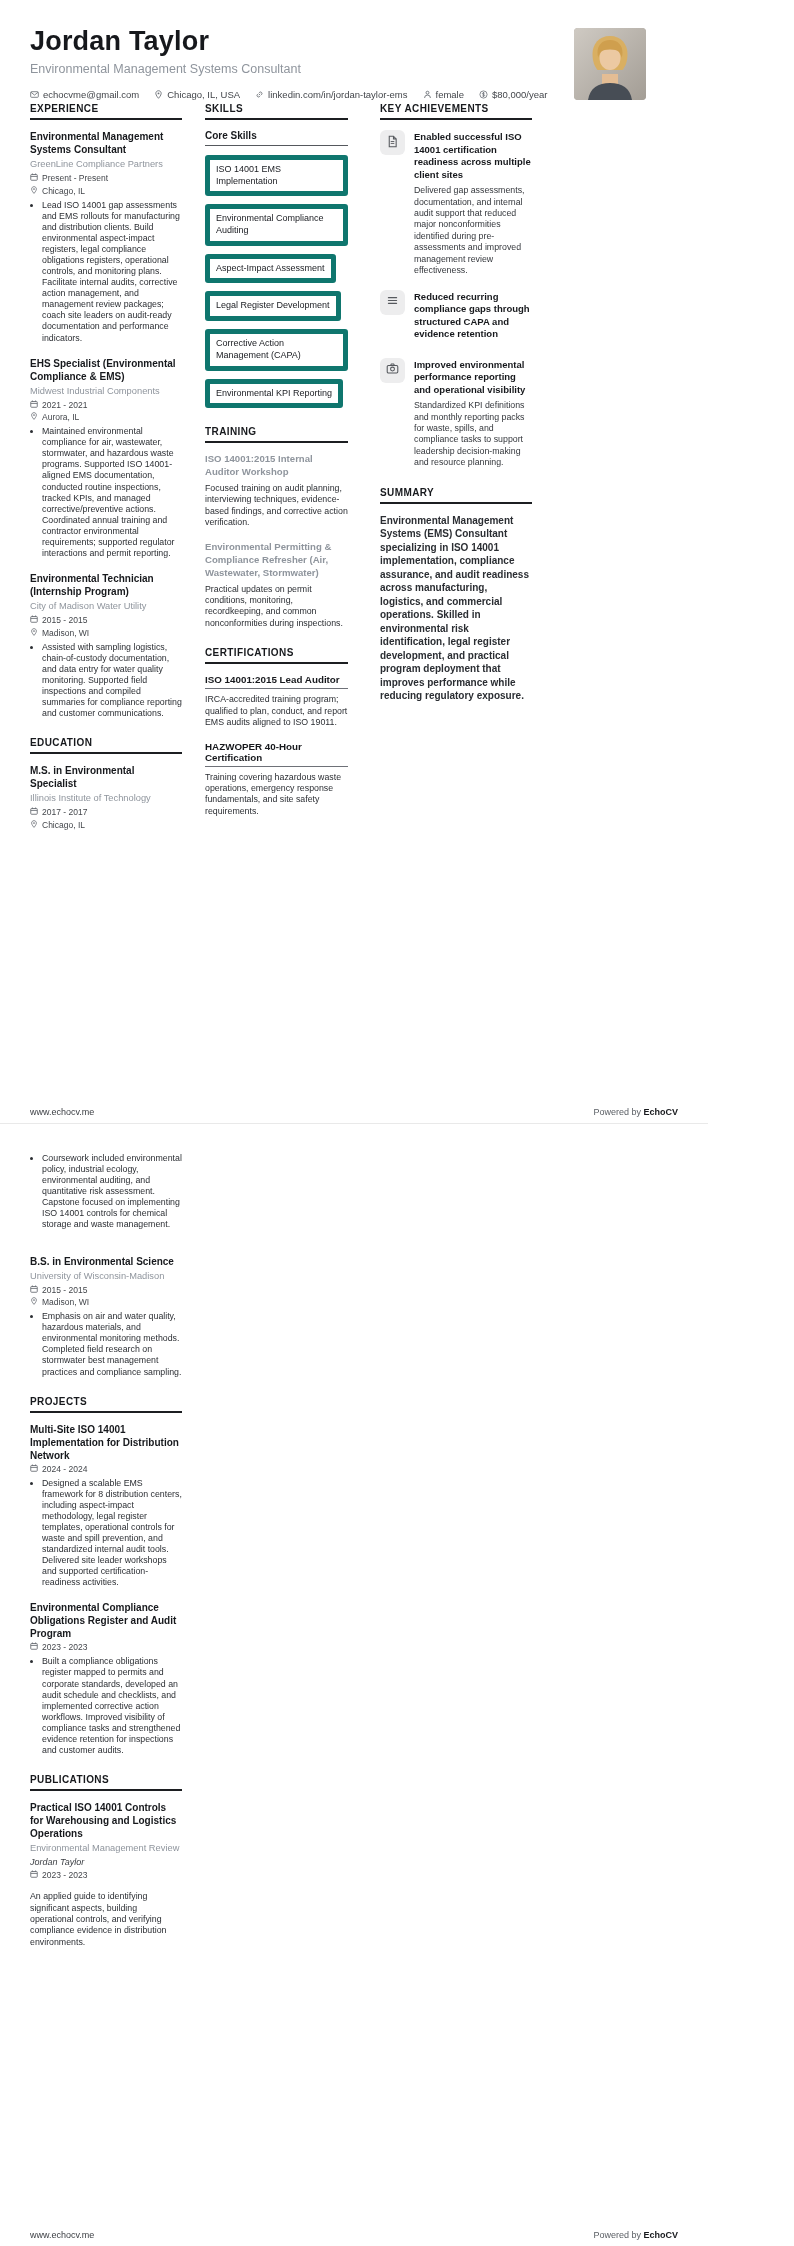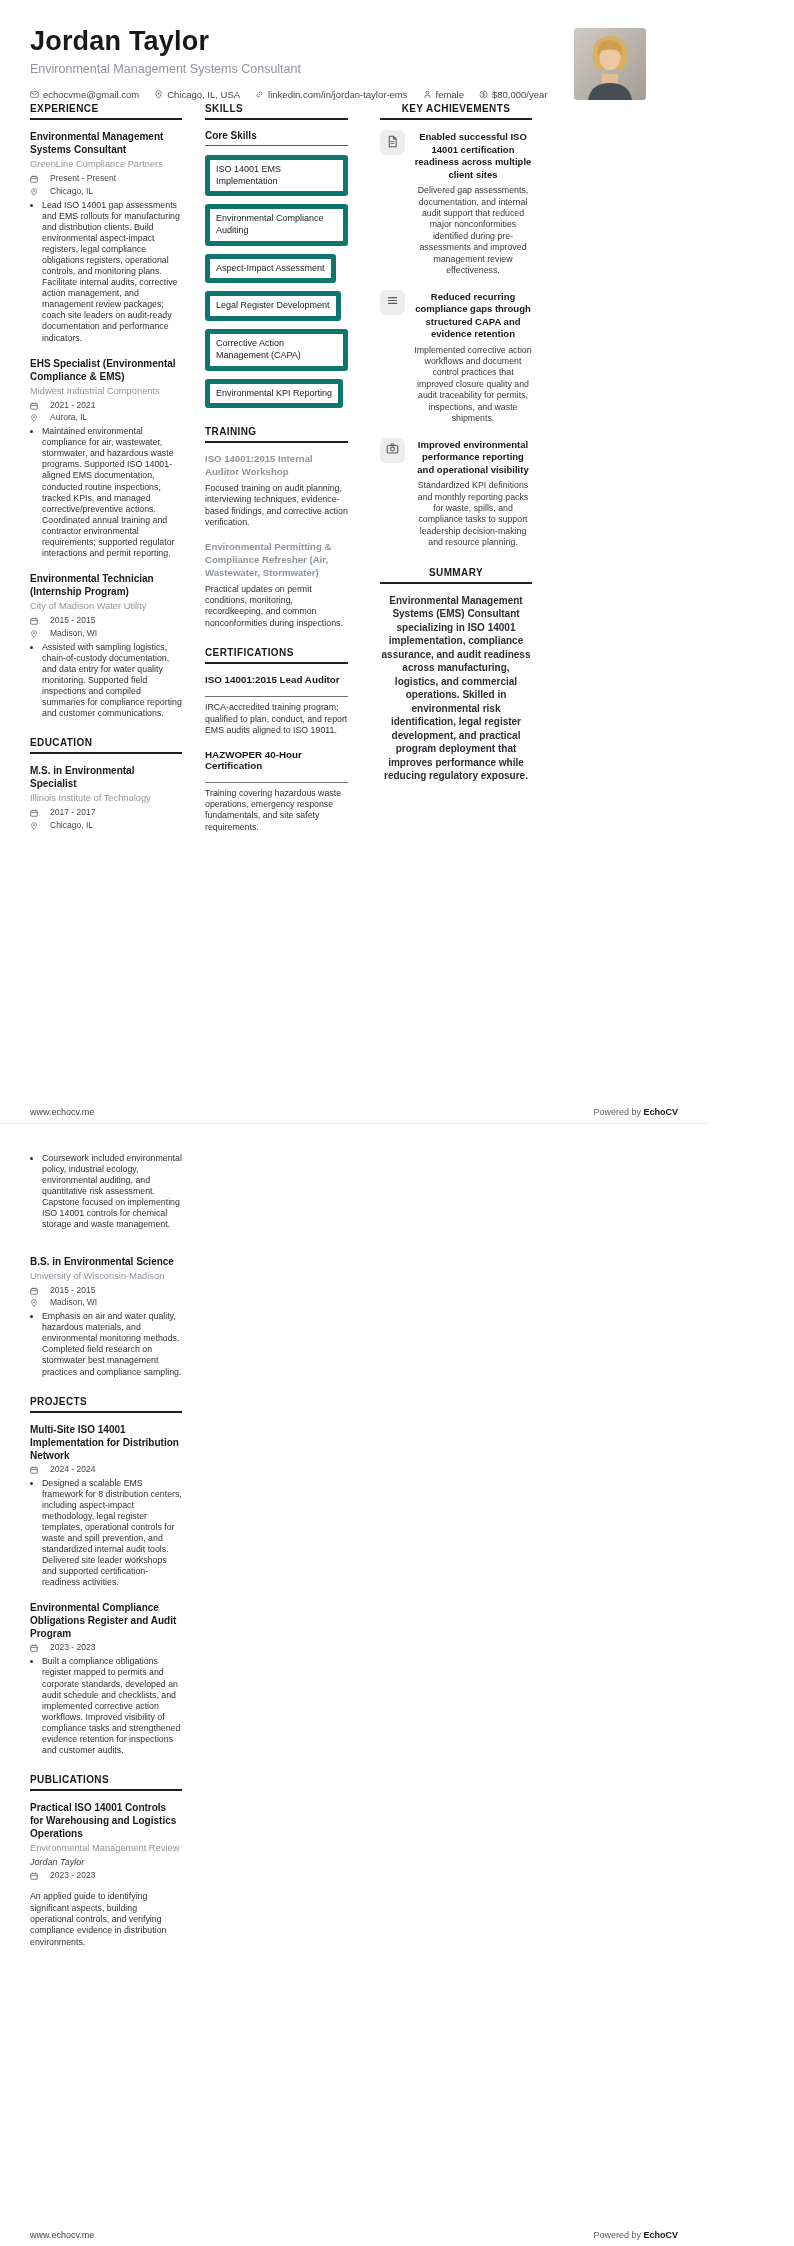--- a/index.html
+++ b/index.html
@@ -14,52 +14,52 @@
   .name { margin: 0 0 5px; font-size: 27px; font-weight: 800; color: #16181c; letter-spacing: .2px; }
   .headline { font-size: 12.5px; color: #8f959d; margin-bottom: 13px; }
   .contact-row { display: flex; gap: 15px; align-items: center; flex-wrap: wrap; font-size: 9.5px; color: #43464b; }
   .contact { display: inline-flex; align-items: center; gap: 4px; }
   .photo { position: absolute; top: 2px; right: 32px; width: 72px; height: 72px; border-radius: 4px; overflow: hidden; background:#b5afa7; }
 
   
   .col { position: absolute; top: 103px; }
   .col-left  { left: 30px;  width: 152px; }
   .col-mid   { left: 205px; width: 143px; }
-  .col-right { left: 380px; width: 152px; text-align: center; }
+  .col-right { left: 380px; width: 152px; }
   .col-left2 { position: absolute; left: 30px; top: 30px; width: 152px; }
 
   .section { margin-bottom: 18px; }
   .sec-heading { font-size: 10px; font-weight: 700; color: #17191d; letter-spacing: .4px;
                  padding-bottom: 4px; border-bottom: 2px solid #1c1e21; margin: 0 0 10px; }
 
   
   .entry { margin-bottom: 13px; }
   .entry-title { margin: 0 0 2px; font-size: 10px; font-weight: 700; color: #17191d; line-height: 1.3; }
   .entry-sub { font-size: 9.3px; color: #8f959d; margin-bottom: 3px; line-height: 1.3; }
   .entry-authors { font-size: 9px; color: #3b3e43; font-style: italic; margin-bottom: 3px; }
-  .meta { display: flex; align-items: flex-end; gap: 12px; font-size: 8.5px; color: #43464b; margin-bottom: 2.5px; }
+  .meta { display: flex; align-items: flex-start; gap: 4px; font-size: 8.5px; color: #43464b; margin-bottom: 2.5px; }
   .mi { display: inline-flex; flex: none; }
   .bullets { margin: 4px 0 0; padding-left: 12px; }
   .bullets li { font-size: 8.8px; line-height: 1.26; color: #2b2e33; margin-bottom: 2px; }
   .body-text { font-size: 8.8px; line-height: 1.3; color: #2b2e33; margin: 11px 0 0; }
 
   
   .group-label { font-size: 10px; font-weight: 700; color: #17191d; padding-bottom: 4px;
                  border-bottom: 1px solid #55585d; margin-bottom: 9px; }
   .skill-tag { width: fit-content; max-width: 100%; border: 5px solid #0f766e; border-radius: 3px;
                padding: 4px 6px; font-size: 9px; line-height: 1.3; color: #202227; margin-bottom: 8px; }
 
   
   .training-entry { margin-bottom: 12px; }
   .training-title { font-size: 9.6px; font-weight: 600; color: #8f959d; line-height: 1.35; margin-bottom: 4px; }
   .training-desc { font-size: 8.8px; line-height: 1.3; color: #2b2e33; }
 
   
   .cert-entry { margin-bottom: 12px; }
-  .cert-title { font-size: 9.8px; font-weight: 700; color: #17191d; padding-bottom: 11px;
+  .cert-title { font-size: 9.8px; font-weight: 700; color: #17191d; padding-bottom: 3px;
                 border-bottom: 1px solid #6e7178; margin-bottom: 5px; }
   .cert-desc { font-size: 8.8px; line-height: 1.3; color: #2b2e33; }
 
   
   .ach-item { display: flex; gap: 9px; margin-bottom: 13px; }
   .ach-icon { flex: none; width: 25px; height: 25px; border-radius: 6px; background: #ededee;
               display: flex; align-items: center; justify-content: center; }
   .ach-title { font-size: 9.5px; font-weight: 700; color: #17191d; line-height: 1.32; margin: 1px 0 4px; }
   .ach-desc { font-size: 8.8px; line-height: 1.3; color: #34373c; }
 
@@ -331,21 +331,20 @@
         <div class="ach-item">
           <div class="ach-icon">
             <span><svg viewBox="0 0 16 16" width="13" height="13">
                   <g stroke="#55585d" stroke-width="1.5" stroke-linecap="round">
                     <path d="M3 4.5h10M3 8h10M3 11.5h10"></path>
                   </g>
                 </svg></span>
           </div>
           <div>
             <div class="ach-title">Reduced recurring compliance gaps through structured CAPA and evidence retention</div>
-            <div class="ach-desc">Implemented corrective action workflows and document control practices that improved closure quality and audit traceability for permits, inspections, and waste shipments.</div>
           </div>
         </div>
 
         <div class="ach-item">
           <div class="ach-icon">
             <span><svg viewBox="0 0 16 16" width="13" height="13">
                   <g fill="none" stroke="#55585d" stroke-width="1.3">
                     <rect x="1.5" y="4.2" width="13" height="9.3" rx="1.5"></rect>
                     <path d="M5.5 4.2l1.1-1.8h2.8l1.1 1.8"></path>
                     <circle cx="8" cy="8.7" r="2.4"></circle>

